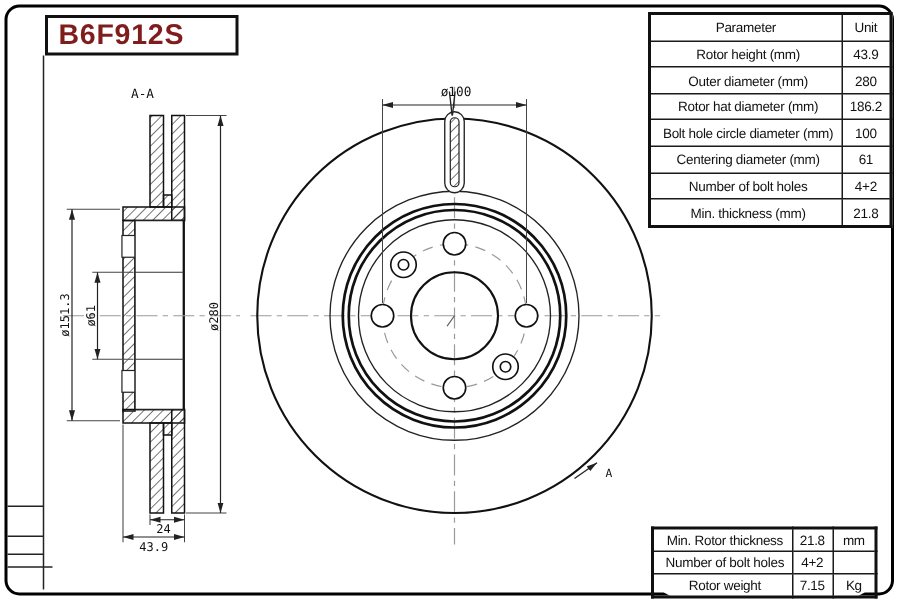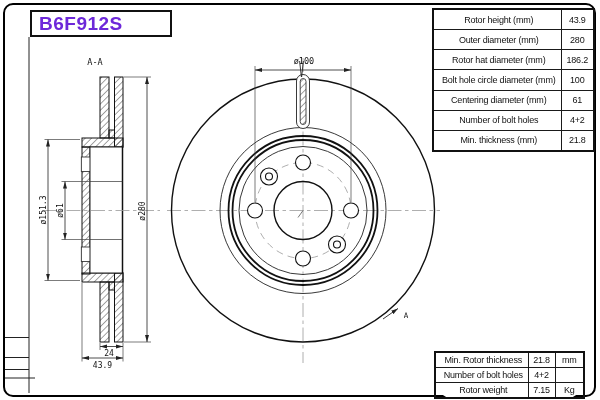--- a/index.html
+++ b/index.html
@@ -1,23 +1,23 @@
 <!DOCTYPE html>
 <html><head>
 <meta charset="utf-8">
 <style>
   html,body{margin:0;padding:0;background:#fff;}
   #page{position:relative;width:600px;height:400px;background:#fff;overflow:hidden;
         font-family:"Liberation Sans",sans-serif;}
   .frame{position:absolute;left:3px;top:3px;right:4px;bottom:3px;
          border:2.5px solid #000;border-radius:10px;}
-  .partbox{position:absolute;left:30px;top:10px;width:142px;height:27px;
+  .partbox{position:absolute;left:30px;top:10px;width:129px;height:27px;
            border:2px solid #111;box-sizing:border-box;background:#fff;
            font:bold 19px/23px "Liberation Sans",sans-serif;
-           padding-left:7px;letter-spacing:.5px;color:#6d28d9;}
+           padding-left:7px;letter-spacing:.5px;color:#7f1d1d;}
   svg#drawing{position:absolute;left:0;top:0;}
   table.tbl{position:absolute;border-collapse:collapse;table-layout:fixed;background:#fff;
             border:2px solid #111;}
   table.tbl th,table.tbl td{border:1px solid #1a1a1a;color:#111;
             font:9px "Liberation Sans",sans-serif;letter-spacing:-.2px;
             white-space:nowrap;overflow:hidden;padding:0;}
   table.tbl td.name{text-align:center;padding-left:3px;margin-left:20px;}
   table.tbl th,table.tbl td.val,table.tbl td.unit{text-align:center;}
   #specTable{left:432px;top:8px;width:161px;height:144px;}
   #specTable th,#specTable td{height:13px;}
@@ -182,20 +182,24 @@
   <div class="partbox">
     <span>B6F912S</span>
   </div>
 
   <table class="tbl" id="specTable">
     <colgroup>
         <col style="width:128px">
         <col style="width:33px">
       </colgroup>
     <tbody>
+        <tr>
+      <th>Parameter</th>
+      <th>Unit</th>
+    </tr>
     <tr>
           <td class="name">Rotor height (mm)</td>
           <td class="val">43.9</td>
         </tr>
     <tr>
           <td class="name">Outer diameter (mm)</td>
           <td class="val">280</td>
         </tr>
     <tr>
           <td class="name">Rotor hat diameter (mm)</td>

